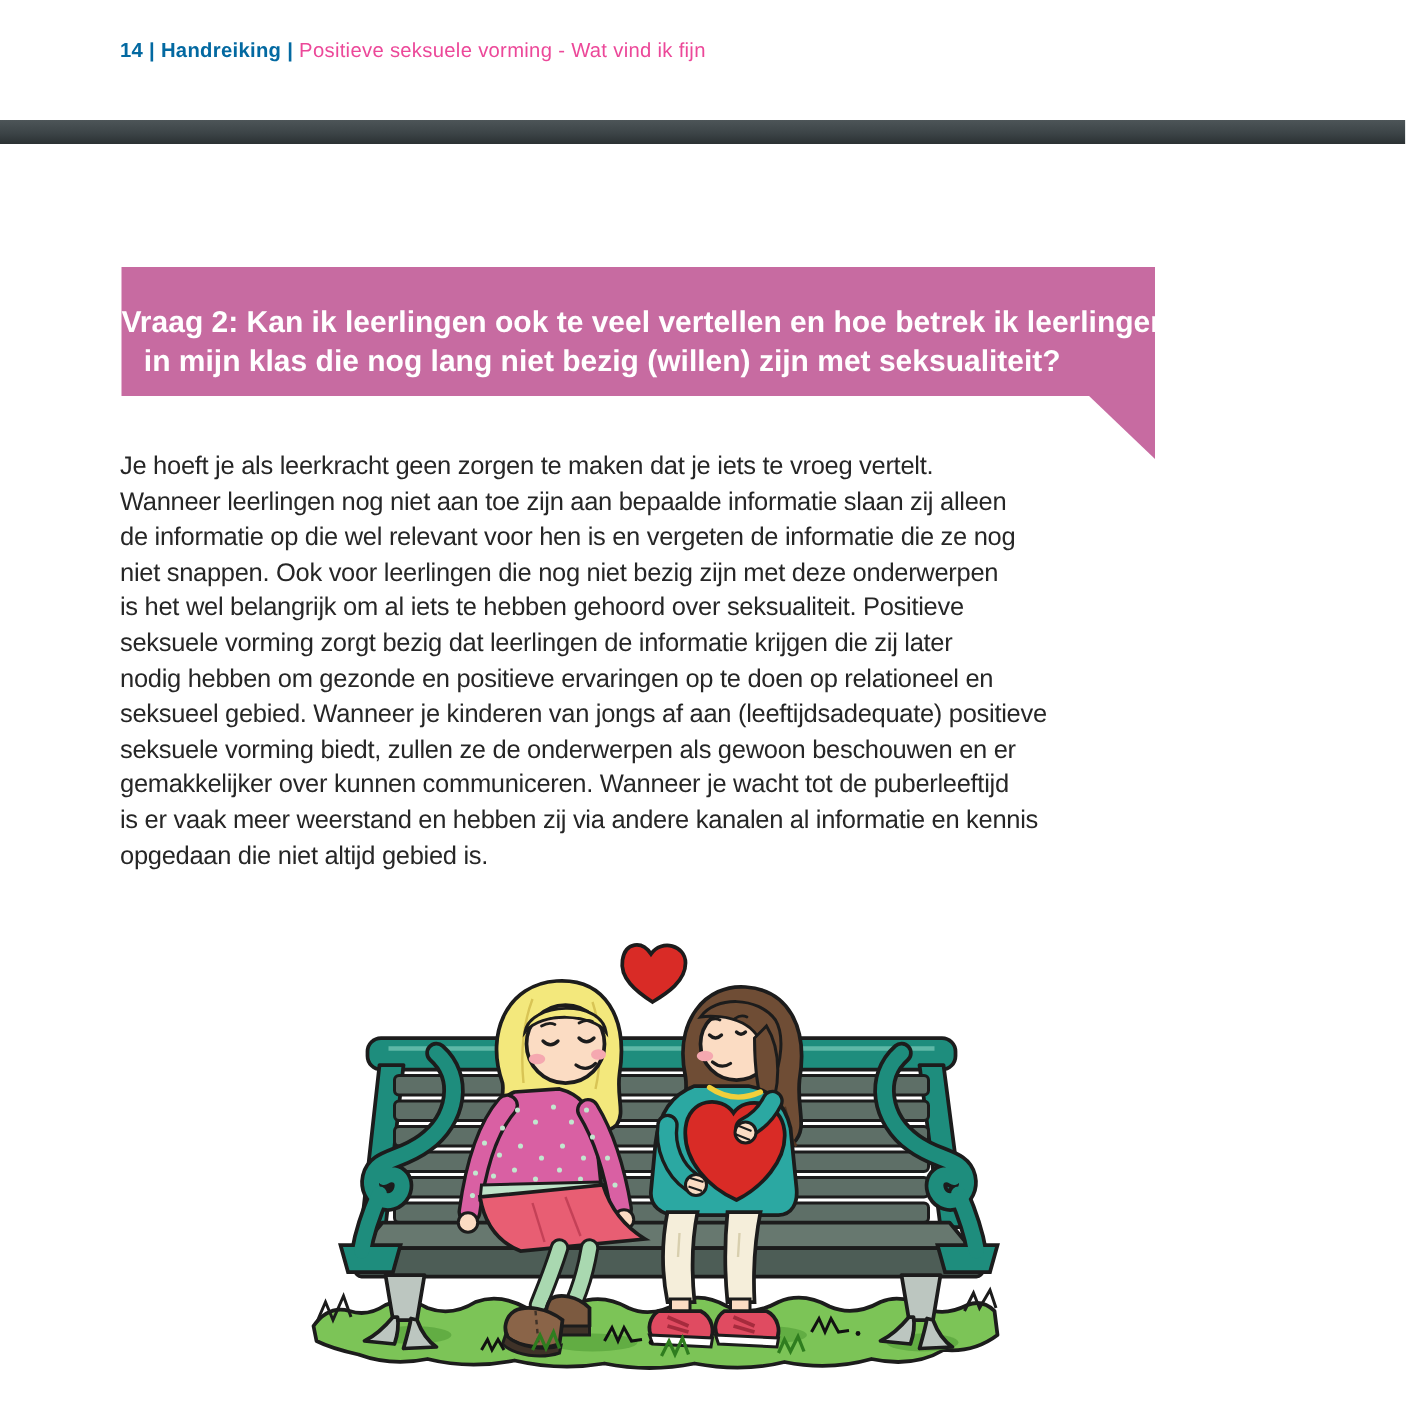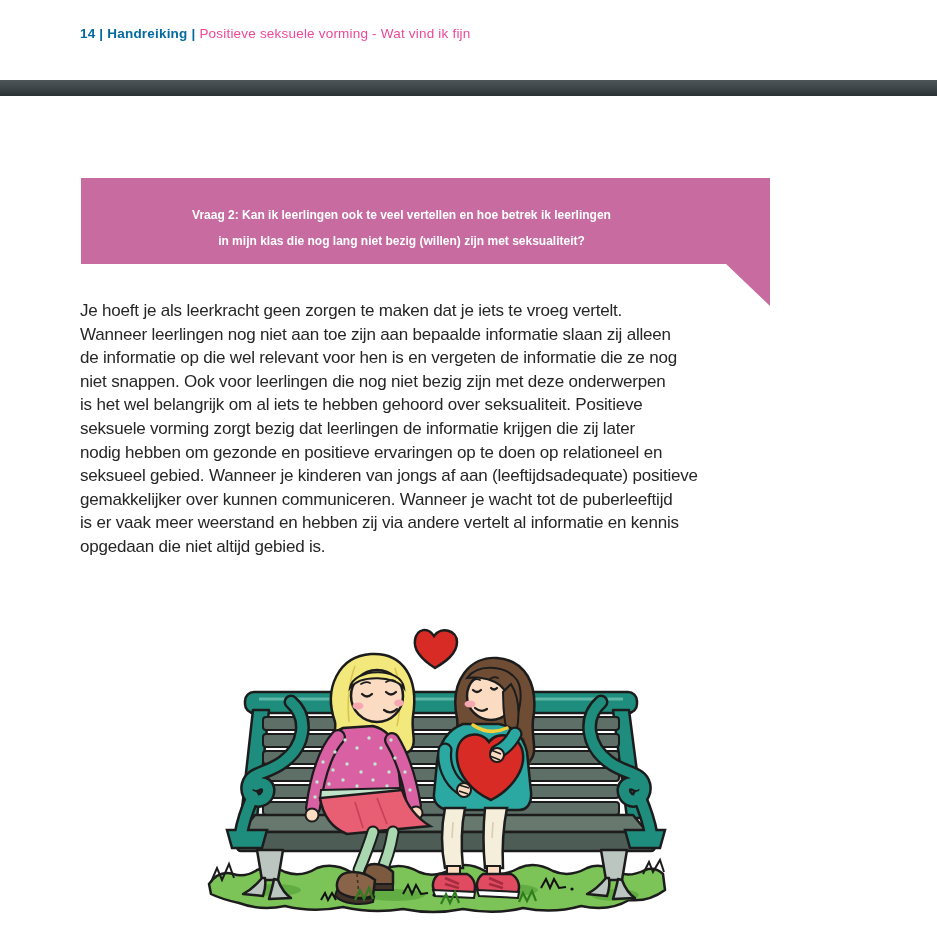--- a/index.html
+++ b/index.html
@@ -13,21 +13,21 @@
     white-space:nowrap;
   }
   .running-header .hdr-bold { color:#0369a1; font-weight:700; }
   .running-header .hdr-light { color:#ec4899; font-weight:400; }
   .top-bar {
     position:absolute; left:0; top:80px; width:937px; height:16px;
     background:linear-gradient(180deg,#4d5558 0%, #3c4447 55%, #2b3133 100%);
   }
   .question-box {
     position:absolute; left:81px; top:178px; width:689px; height:86px;
-    background:#c76ba1; color:#ffffff; font-weight:700; font-size:12px;
+    background:#c76ba1; color:#ffffff; font-weight:700; font-size:20px;
     line-height:26px; text-align:center; padding-top:24px; padding-right:48px;
   }
   .question-box .q-line { white-space:nowrap; }
   .question-tail { position:absolute; left:725px; top:263px; width:45px; height:43px; }
   .body-text {
     position:absolute; left:80px; top:299px; color:#262626; font-size:17px;
     line-height:23.6px; letter-spacing:-0.2px;
   }
   .body-text .b-line { white-space:nowrap; }
   .illustration-wrap { position:absolute; left:205px; top:622px; width:465px; height:300px; }
@@ -54,22 +54,23 @@
 
   <div class="body-text">
     <div class="b-line">Je hoeft je als leerkracht geen zorgen te maken dat je iets te vroeg vertelt.</div>
     <div class="b-line">Wanneer leerlingen nog niet aan toe zijn aan bepaalde informatie slaan zij alleen</div>
     <div class="b-line">de informatie op die wel relevant voor hen is en vergeten de informatie die ze nog</div>
     <div class="b-line">niet snappen. Ook voor leerlingen die nog niet bezig zijn met deze onderwerpen</div>
     <div class="b-line">is het wel belangrijk om al iets te hebben gehoord over seksualiteit. Positieve</div>
     <div class="b-line">seksuele vorming zorgt bezig dat leerlingen de informatie krijgen die zij later</div>
     <div class="b-line">nodig hebben om gezonde en positieve ervaringen op te doen op relationeel en</div>
     <div class="b-line">seksueel gebied. Wanneer je kinderen van jongs af aan (leeftijdsadequate) positieve</div>
+    <div class="b-line">seksuele vorming biedt, zullen ze de onderwerpen als gewoon beschouwen en er</div>
     <div class="b-line">gemakkelijker over kunnen communiceren. Wanneer je wacht tot de puberleeftijd</div>
-    <div class="b-line">is er vaak meer weerstand en hebben zij via andere vertelt al informatie en kennis</div>
+    <div class="b-line">is er vaak meer weerstand en hebben zij via andere kanalen al informatie en kennis</div>
     <div class="b-line">opgedaan die niet altijd gebied is.</div>
   </div>
 
   <div class="illustration-wrap" aria-label="Twee meisjes zitten op een groene bank; een blond meisje en een meisje met bruin haar dat een rood hart vasthoudt, met een klein rood hartje erboven">
   <svg width="465" height="300" viewBox="0 0 465 300">
 
     <g stroke-linejoin="round">
       <rect x="40" y="70" width="392" height="21" rx="9" fill="#1e8d7d" stroke="#1c1c1c" stroke-width="2.5"></rect>
       <path d="M54,77 h364" stroke="#6fc3b2" stroke-width="3" fill="none" opacity="0.8"></path>
       <polygon points="48,88 64,88 52,196 36,196" fill="#1e8d7d" stroke="#1c1c1c" stroke-width="2.5"></polygon>

